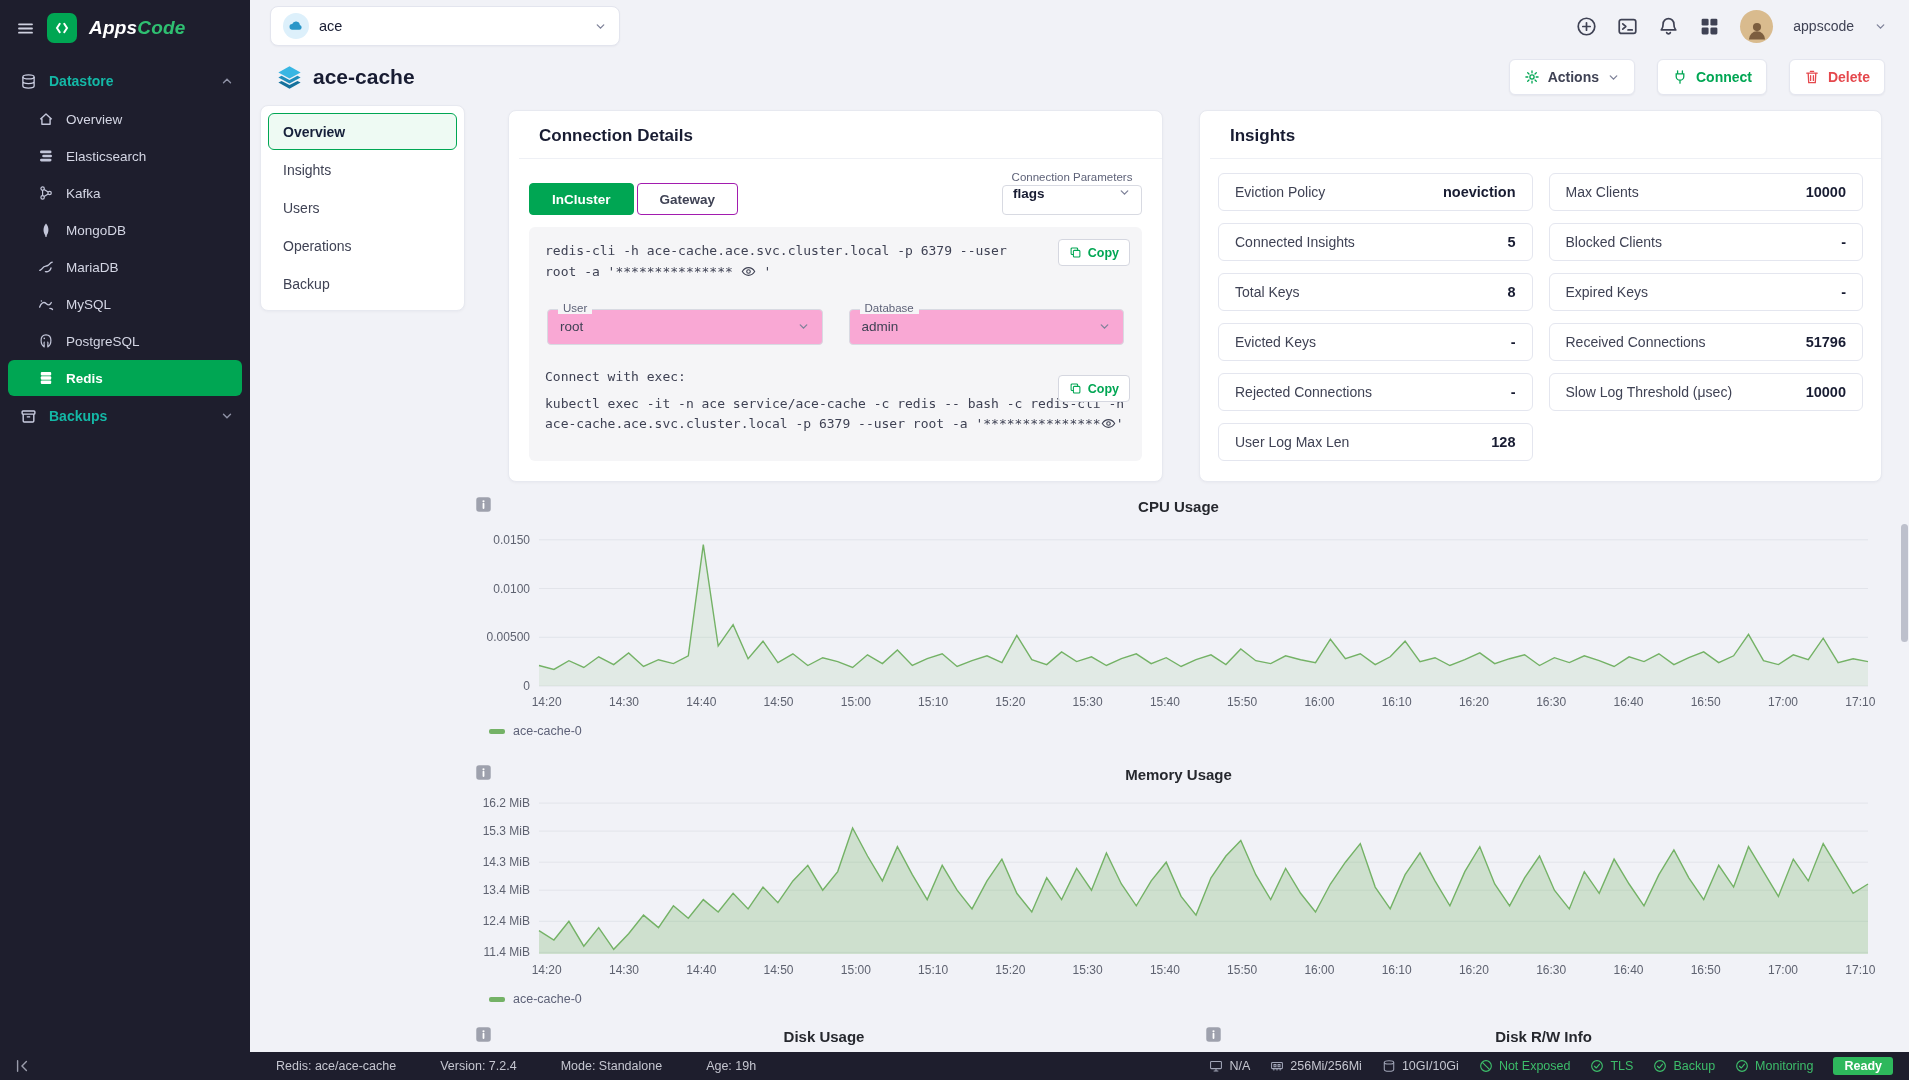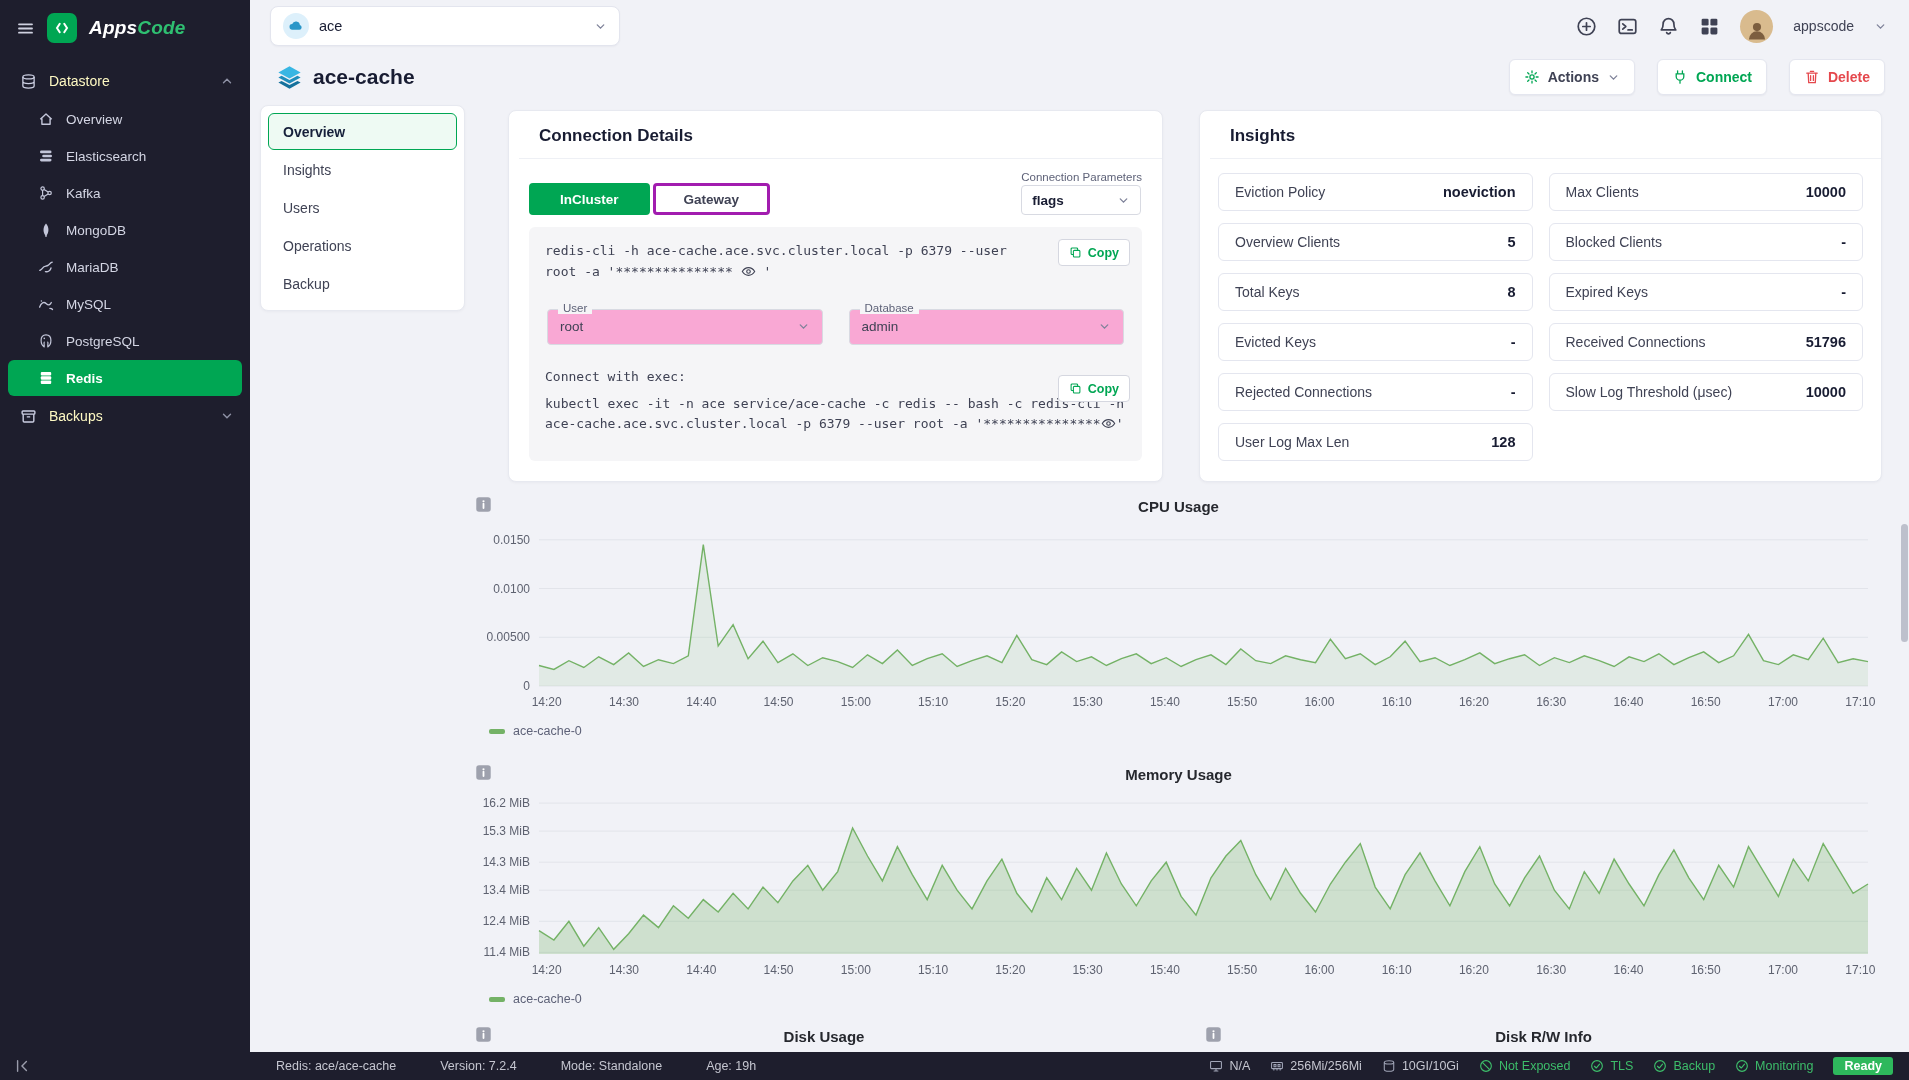--- a/index.html
+++ b/index.html
@@ -10,21 +10,21 @@
 
   
   #sidebar { position:absolute; left:0; top:0; width:250px; height:1052px; background:#1e1e2d; z-index:30; }
   .side-logo { display:flex; align-items:center; height:56px; padding:0 16px; gap:12px; }
   .burger { width:19px; height:19px; color:#cfd1e0; cursor:pointer; }
   .logo-mark { width:30px; height:30px; border-radius:7px; background:#00a653; display:flex; align-items:center; justify-content:center; }
   .logo-mark svg { width:20px; height:20px; }
   .logo-text { font-size:19px; font-weight:bold; font-style:italic; letter-spacing:.2px; }
   .logo-text .p1 { color:#ffffff; } .logo-text .p2 { color:#2fbf71; }
   #sidebar-nav { padding-top:6px; }
-  .side-sec { display:flex; align-items:center; height:38px; padding:0 16px 0 20px; color:#fef9c3; font-size:14px; font-weight:normal; cursor:pointer; }
+  .side-sec { display:flex; align-items:center; height:38px; padding:0 16px 0 20px; color:#14b8a6; font-size:14px; font-weight:bold; cursor:pointer; }
   .side-sec .s-ic { width:17px; height:17px; color:#cdd0e3; margin-right:12px; }
   .side-sec .s-lb { flex:1; }
   .side-sec .s-ch { width:14px; height:14px; color:#8f92a6; }
   .side-item { display:flex; align-items:center; height:36px; margin:1px 8px; padding:0 10px 0 30px; border-radius:6px; color:#d4d6e4; font-size:13.5px; cursor:pointer; }
   .side-item .s-ic { width:16px; height:16px; margin-right:12px; color:#c3c6d9; }
   .side-item.active { background:#00a653; color:#ffffff; font-weight:bold; }
   .side-item.active .s-ic { color:#ffffff; }
 
   
   #main { position:absolute; left:250px; top:0; width:1659px; height:1052px; overflow:hidden; }
@@ -56,25 +56,25 @@
 
   
   #subnav-card { left:10px; top:105px; width:205px; padding:7px; }
   .subnav-item { height:37px; display:flex; align-items:center; padding:0 14px; font-size:14px; color:#3f4254; border:1px solid transparent; border-radius:6px; cursor:pointer; margin-bottom:1px; }
   .subnav-item.active { background:#eefaf3; border-color:#00a653; color:#16203a; font-weight:bold; }
 
   
   #conn-card { left:258px; top:110px; width:655px; min-height:372px; }
   .conn-toolbar { display:flex; justify-content:space-between; align-items:flex-end; padding:12px 20px 2px; }
   .seg { display:inline-flex; gap:3px; }
-  .seg-btn { height:32px; padding:0 28px; font-size:13.5px; font-weight:bold; border-radius:4px; border:3px solid #a21caf; background:#fff; color:#3f4254; cursor:pointer; display:inline-flex; align-items:center; }
+  .seg-btn { height:32px; padding:0 22px; font-size:13.5px; font-weight:bold; border-radius:4px; border:1px solid #a21caf; background:#fff; color:#3f4254; cursor:pointer; display:inline-flex; align-items:center; }
   .seg-btn.active { background:#00a653; border-color:#00a653; color:#fff; }
   .params { text-align:center; }
   .params .p-lb { font-size:11.5px; color:#5e6278; display:block; margin-bottom:2px; }
-  .p-select { width:120px; height:30px; border:1px solid #d8dae2; border-radius:4px; background:#fff; display:flex; align-items:center; padding:0 10px; font-size:13.5px; font-weight:bold; color:#181c32; cursor:pointer; }
+  .p-select { width:140px; height:30px; border:1px solid #d8dae2; border-radius:4px; background:#fff; display:flex; padding:0 10px; font-size:13.5px; font-weight:bold; color:#181c32; cursor:pointer; }
   .p-select .chev { margin-left:auto; }
   .gray-block { margin:10px 20px 18px; background:#f5f5f7; border-radius:6px; padding:14px 16px 26px; position:relative; }
   .code { font-family:"DejaVu Sans Mono", monospace; font-size:13px; line-height:1.6; color:#3f4254; }
   .code.c1 { width:478px; }
   .code.c2 { width:588px; margin-top:10px; }
   .eye { width:15px; height:15px; color:#3f4254; vertical-align:-3px; display:inline-flex; cursor:pointer; }
   .copy-btn { position:absolute; right:12px; display:inline-flex; align-items:center; gap:6px; height:27px; padding:0 10px; background:#fff; border:1px solid #d5d7e0; border-radius:4px; color:#00a653; font-size:12.5px; font-weight:bold; cursor:pointer; }
   .copy-btn .b-ic { width:13px; height:13px; }
   .copy-1 { top:12px; } .copy-2 { top:148px; }
   .selects-row { display:flex; gap:26px; margin:26px 2px 4px; }
@@ -426,21 +426,21 @@
     <div id="metrics-grid">
         <div class="metric-tile">
           <span class="m-lb">Eviction Policy</span>
           <span class="m-val">noeviction</span>
         </div>
         <div class="metric-tile">
           <span class="m-lb">Max Clients</span>
           <span class="m-val">10000</span>
         </div>
         <div class="metric-tile">
-          <span class="m-lb">Overview Clients</span>
+          <span class="m-lb">Connected Insights</span>
           <span class="m-val">5</span>
         </div>
         <div class="metric-tile">
           <span class="m-lb">Blocked Clients</span>
           <span class="m-val">-</span>
         </div>
         <div class="metric-tile">
           <span class="m-lb">Total Keys</span>
           <span class="m-val">8</span>
         </div>

